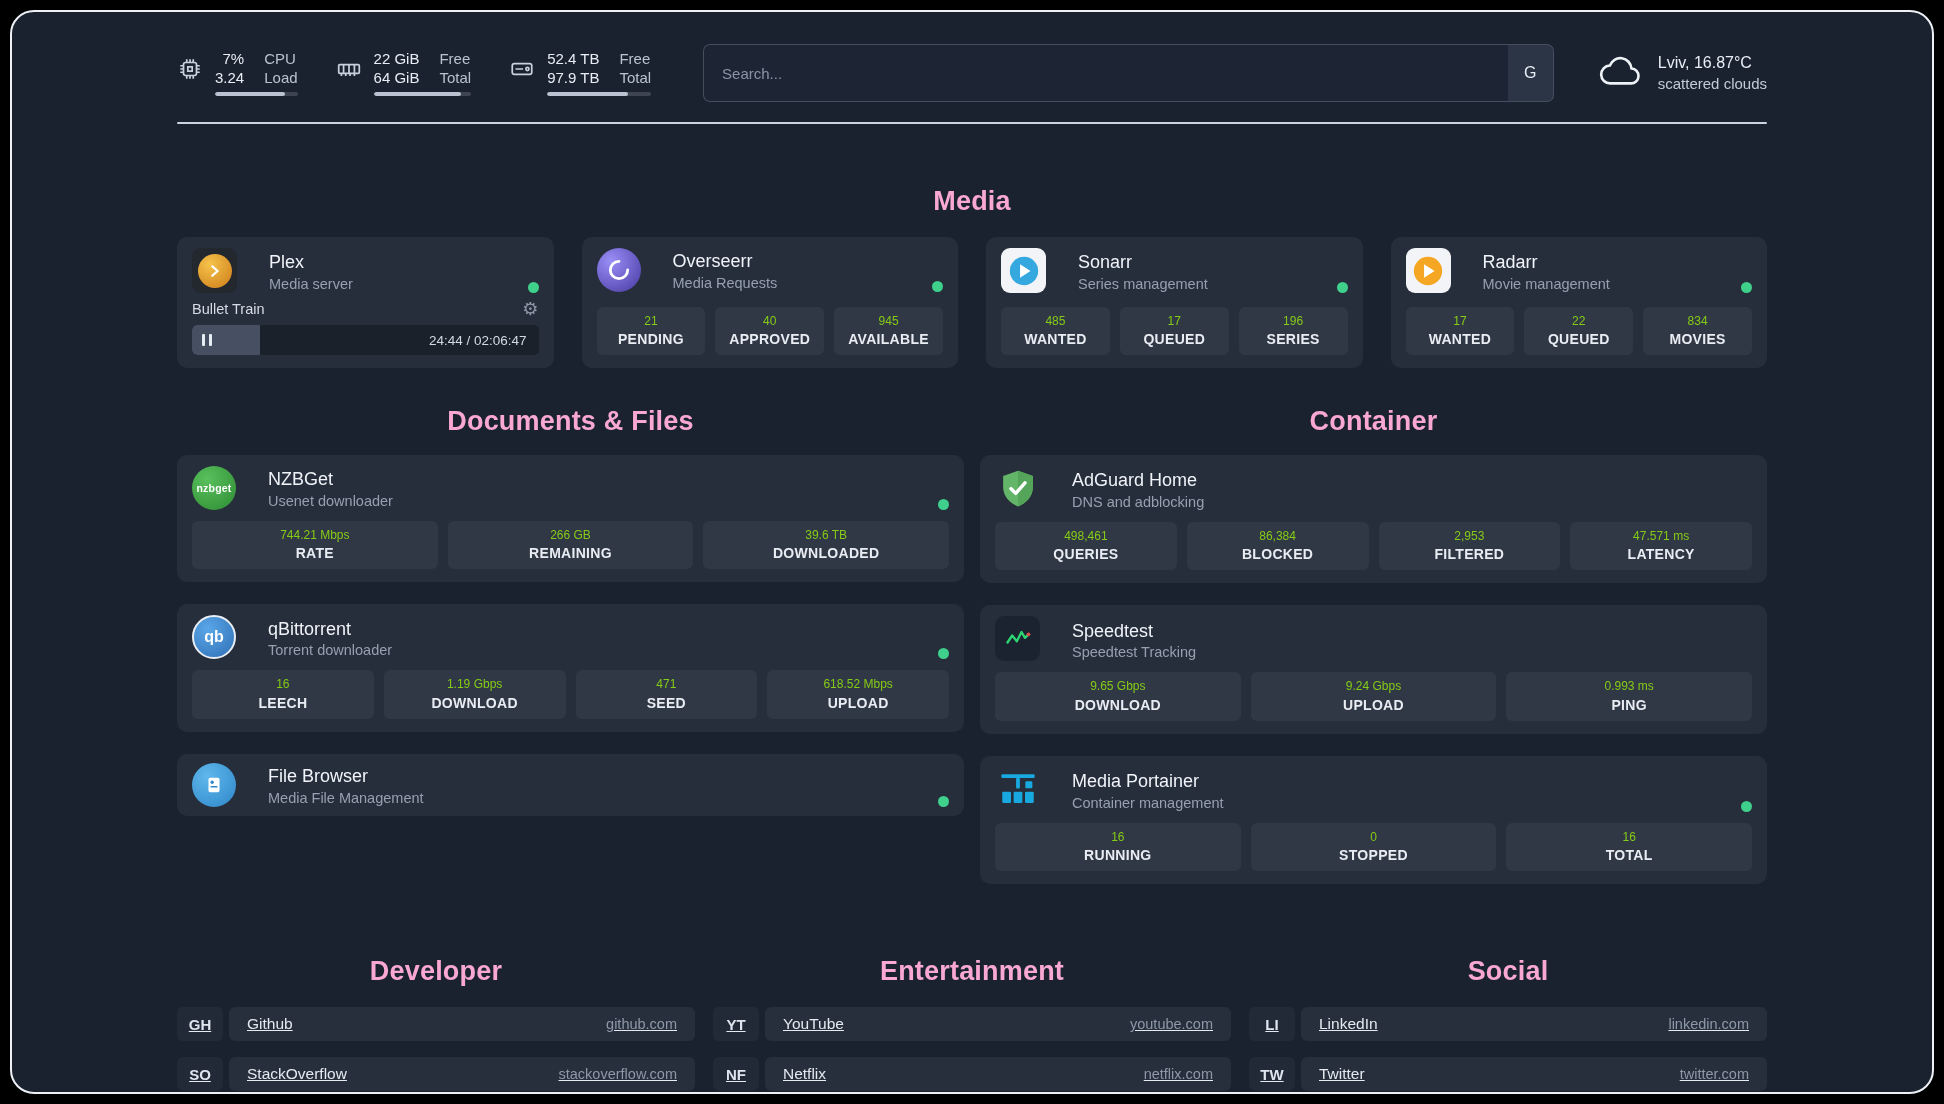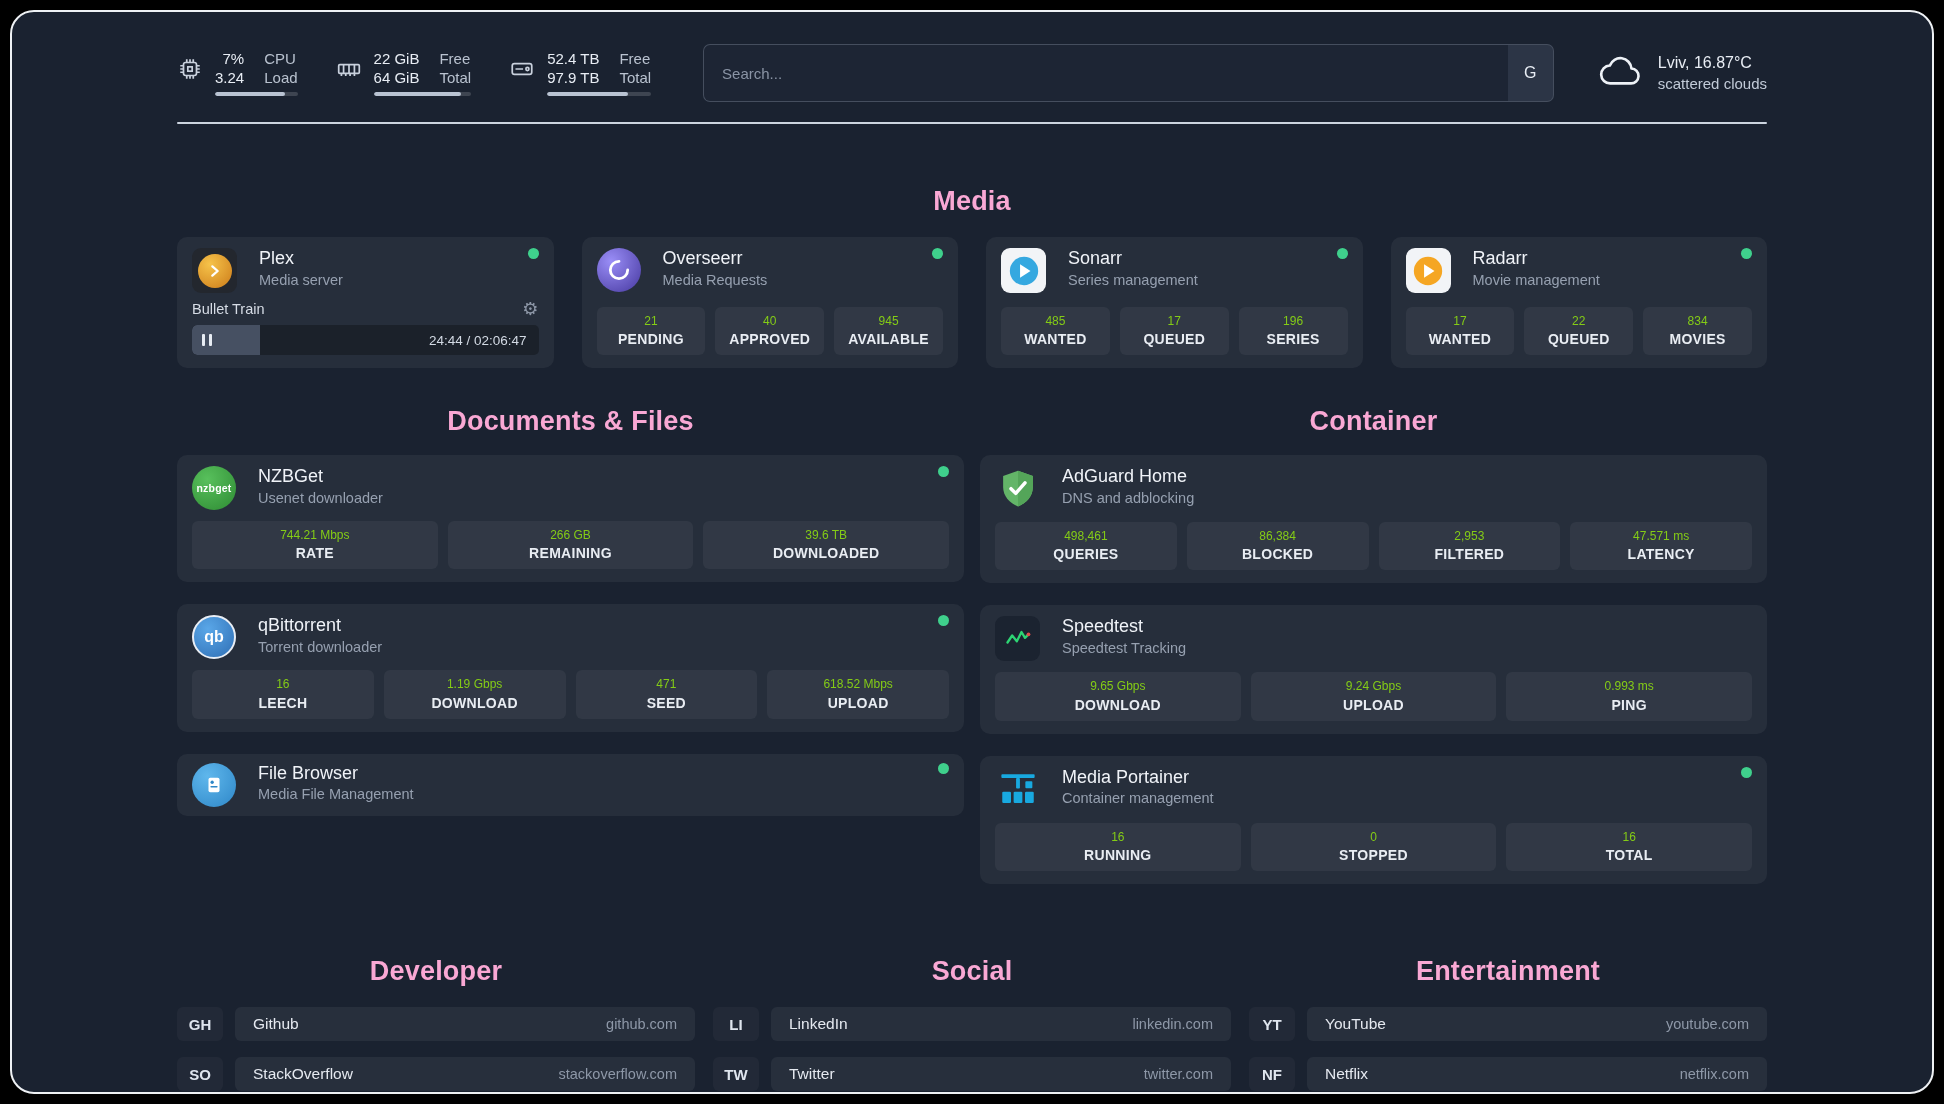--- a/index.html
+++ b/index.html
@@ -71,21 +71,21 @@
   .grid4 { margin-top:20px; display:grid; grid-template-columns:repeat(4,1fr); gap:28px; }
 
   .card {
     background:rgba(255,255,255,0.055);
     border-radius:10px;
     padding:11px 15px 13px;
     display:flex; flex-direction:column;
   }
   .card.tall { min-height:129px; justify-content:space-between; }
   .card.short { min-height:62px; justify-content:center; padding:9px 15px; }
-  .card-head { display:flex; align-items:flex-start; gap:22px; }
+  .card-head { display:flex; align-items:flex-end; gap:32px; }
   .card-icon { width:45px; height:45px; flex:0 0 auto; display:flex; align-items:center; justify-content:center; }
   .card-titles { min-width:0; }
   .card-title { font-size:18px; font-weight:500; color:#f0f3f8; line-height:1.2; }
   .card-subtitle { font-size:14.5px; color:#96a0b0; line-height:1.25; margin-top:1px; }
   .dot { margin-left:auto; width:11px; height:11px; border-radius:50%; background:#3fd08c; flex:0 0 auto; }
 
   .stats { display:grid; grid-auto-flow:column; grid-auto-columns:1fr; gap:10px; margin-top:11px; }
   .stat {
     background:rgba(255,255,255,0.05);
     border-radius:6px; text-align:center; padding:7px 4px 8px;
@@ -131,21 +131,21 @@
   .nzb-bg { background:radial-gradient(circle at 35% 30%, #58c05c, #2e8b33); }
   .nzb-text { color:#fff; font-size:10.5px; font-weight:700; letter-spacing:.2px; }
   .qb-bg { background:radial-gradient(circle at 35% 30%, #5aa7e8, #2f6fb5); border:2px solid #e9eef5; }
   .qb-text { color:#fff; font-size:16px; font-weight:700; }
   .fb-bg { background:radial-gradient(circle at 35% 30%, #5fb7ec, #2e87c8); }
 
   
   .bookmarks { margin-top:72px; display:grid; grid-template-columns:repeat(3,1fr); gap:18px; padding-bottom:46px; }
   .bm-col .section-heading { margin-bottom:20px; }
   .bm-rows { display:flex; flex-direction:column; gap:16px; }
-  .bm-row { display:flex; gap:12px; height:34px; cursor:pointer; }
+  .bm-row { display:flex; gap:6px; height:34px; cursor:pointer;text-decoration:underline; }
   .bm-abbr {
     width:46px; flex:0 0 auto; border-radius:6px;
     background:rgba(255,255,255,0.035);
     display:flex; align-items:center; justify-content:center;
     font-size:15px; font-weight:600; color:#dfe5ee;
   }
   .bm-main {
     flex:1; border-radius:6px; background:rgba(255,255,255,0.06);
     display:flex; align-items:center; justify-content:space-between;
     padding:0 18px;
@@ -579,55 +579,55 @@
             <div class="bm-main">
               <span class="bm-name">StackOverflow</span>
               <span class="bm-url">stackoverflow.com</span>
             </div>
           </div>
 
         </div>
       </div>
 
       <div class="bm-col">
+        <h2 class="section-heading">Entertainment</h2>
+        <div class="bm-rows">
+          <div class="bm-row">
+            <div class="bm-abbr">YT</div>
+            <div class="bm-main">
+              <span class="bm-name">YouTube</span>
+              <span class="bm-url">youtube.com</span>
+            </div>
+          </div>
+          <div class="bm-row">
+            <div class="bm-abbr">NF</div>
+            <div class="bm-main">
+              <span class="bm-name">Netflix</span>
+              <span class="bm-url">netflix.com</span>
+            </div>
+          </div>
+
+        </div>
+      </div>
+
+      <div class="bm-col">
         <h2 class="section-heading">Social</h2>
         <div class="bm-rows">
           <div class="bm-row">
             <div class="bm-abbr">LI</div>
             <div class="bm-main">
               <span class="bm-name">LinkedIn</span>
               <span class="bm-url">linkedin.com</span>
             </div>
           </div>
           <div class="bm-row">
             <div class="bm-abbr">TW</div>
             <div class="bm-main">
               <span class="bm-name">Twitter</span>
               <span class="bm-url">twitter.com</span>
             </div>
           </div>
         </div>
       </div>
 
-      <div class="bm-col">
-        <h2 class="section-heading">Entertainment</h2>
-        <div class="bm-rows">
-          <div class="bm-row">
-            <div class="bm-abbr">YT</div>
-            <div class="bm-main">
-              <span class="bm-name">YouTube</span>
-              <span class="bm-url">youtube.com</span>
-            </div>
-          </div>
-          <div class="bm-row">
-            <div class="bm-abbr">NF</div>
-            <div class="bm-main">
-              <span class="bm-name">Netflix</span>
-              <span class="bm-url">netflix.com</span>
-            </div>
-          </div>
-
-        </div>
-      </div>
-
     </div>
   </div>
 </div>
 
 </body></html>

